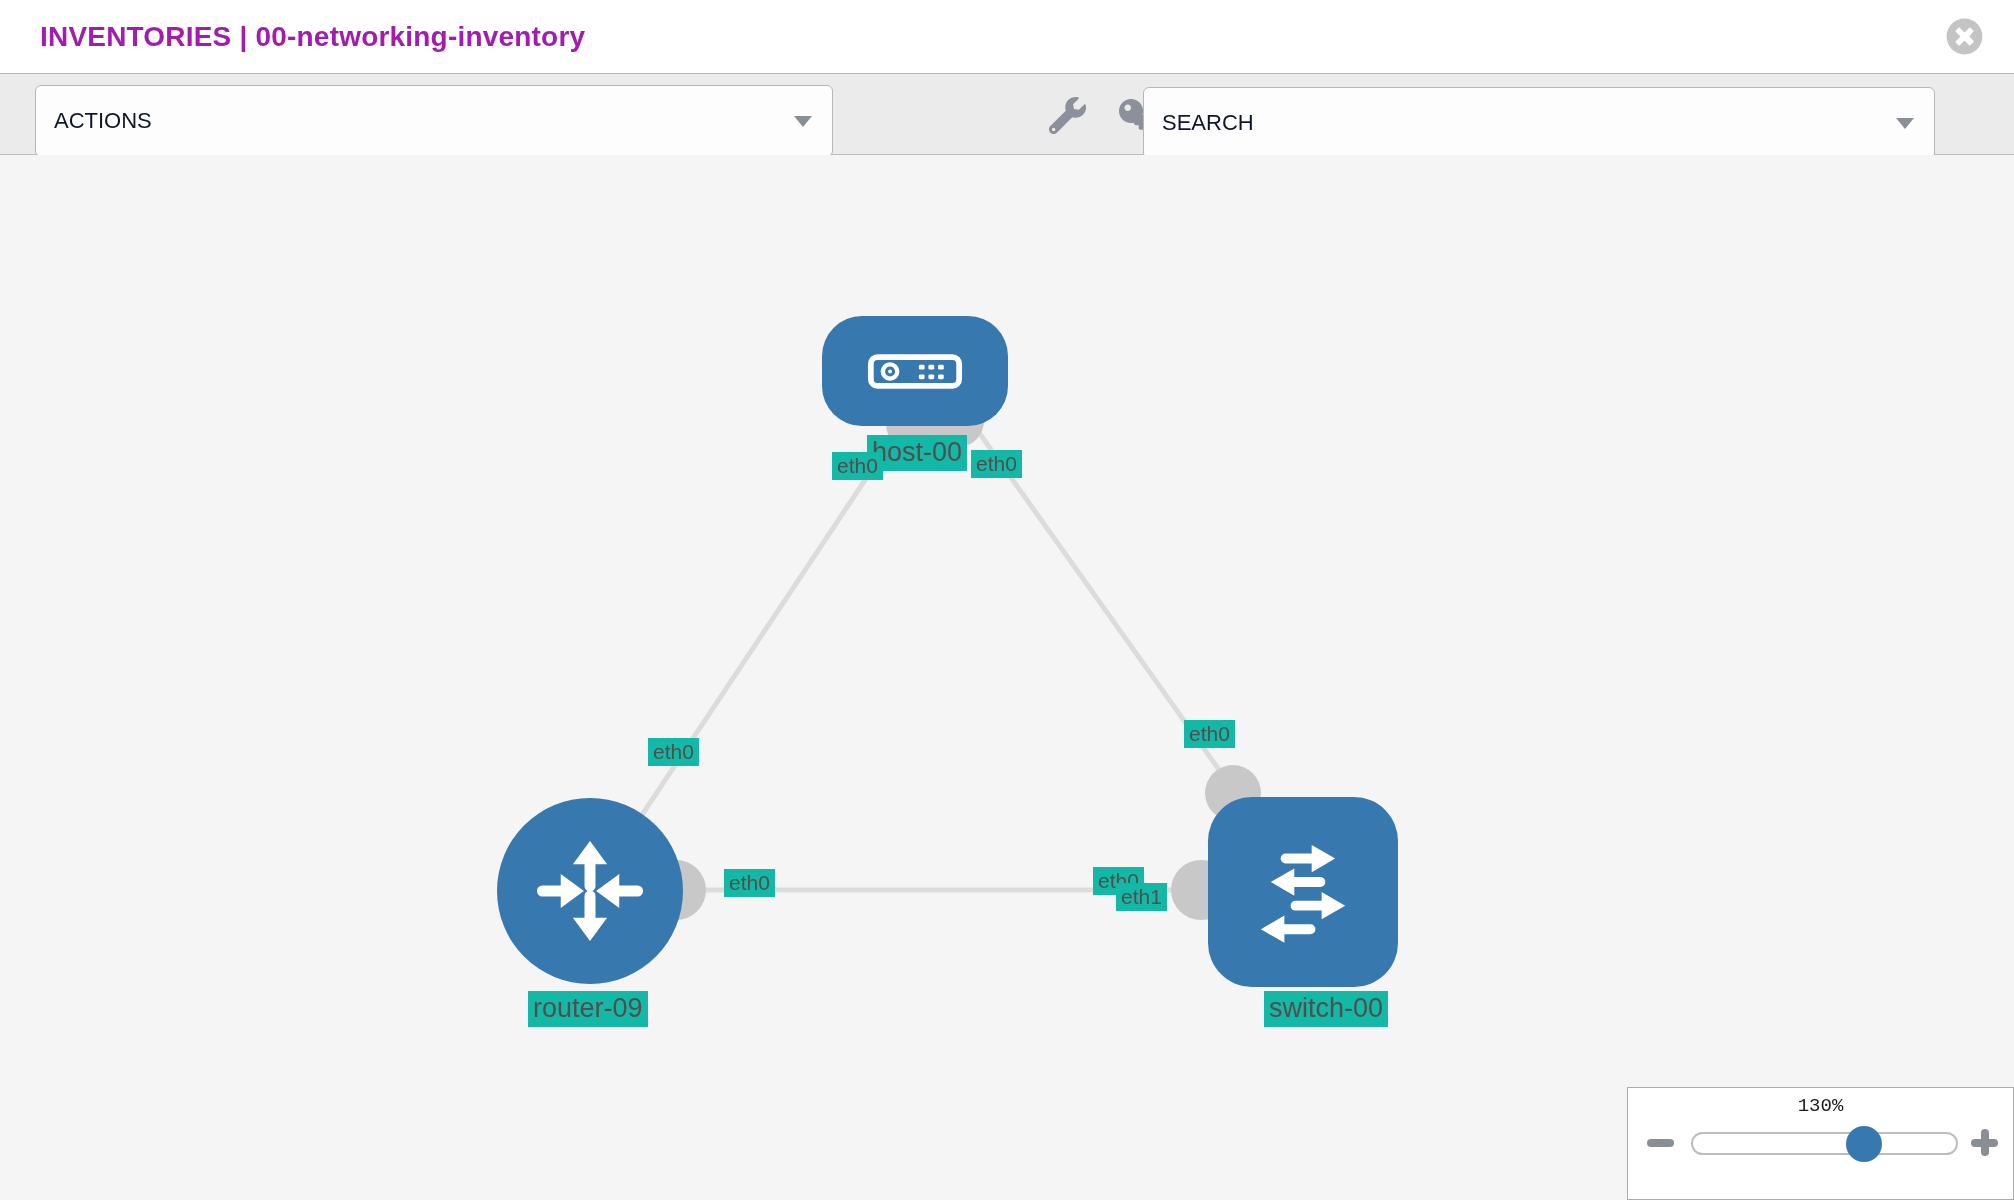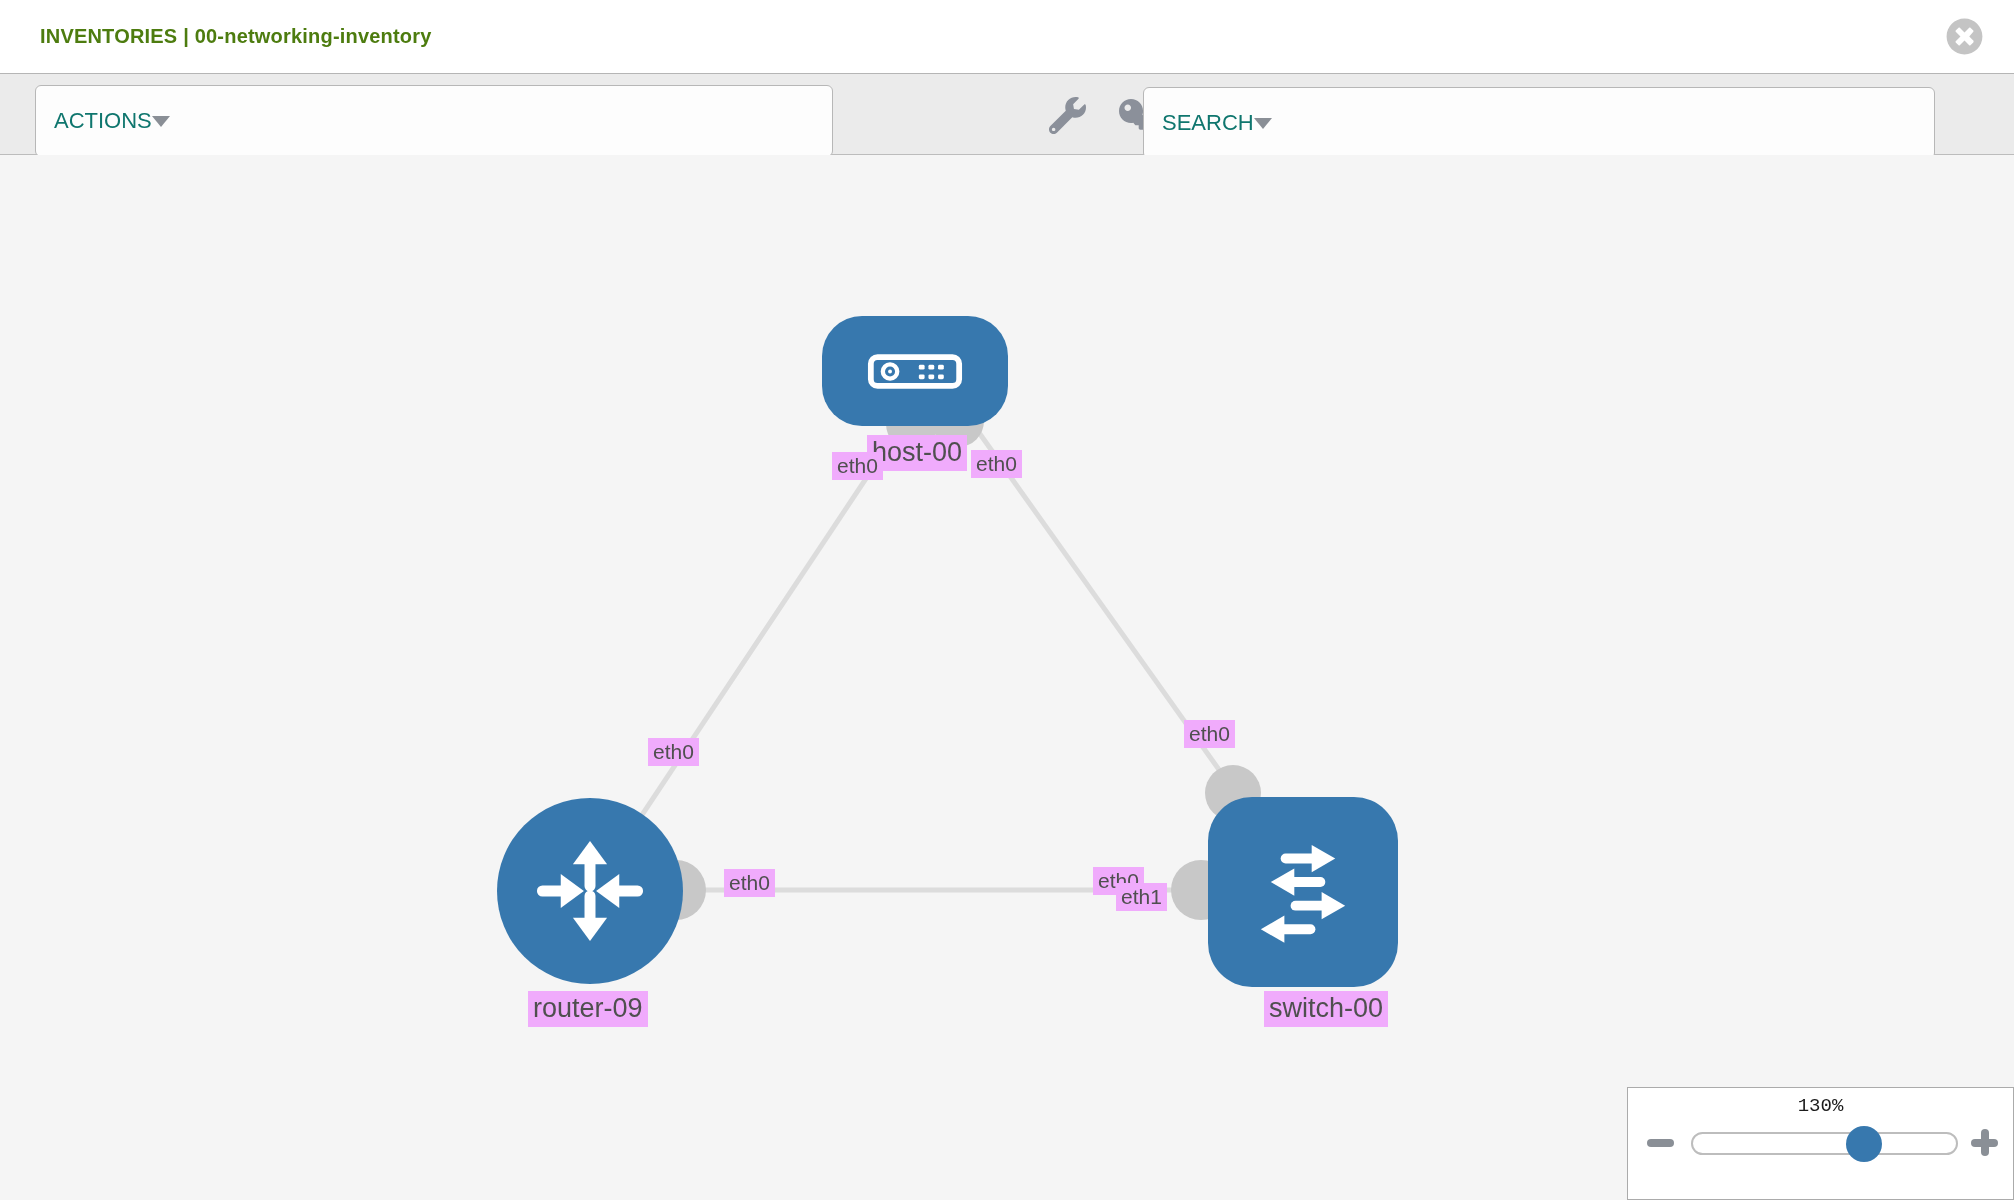--- a/index.html
+++ b/index.html
@@ -3,31 +3,31 @@
 <meta charset="utf-8">
 <style>
   * { margin:0; padding:0; box-sizing:border-box; }
   html,body { width:2014px; height:1200px; overflow:hidden;
               font-family:"Liberation Sans", sans-serif; background:#fff; }
 
   
   .header { position:absolute; left:0; top:0; width:2014px; height:73px; background:#fff;
             display:flex; align-items:center; justify-content:space-between;
             padding:0 30px 0 40px; }
-  .page-title { font-size:20px; font-weight:bold; color:#4d7c0f; letter-spacing:0.2px; }
+  .page-title { font-size:28px; font-weight:bold; color:#a21caf; letter-spacing:0.2px; }
   .close-btn { background:none; border:none; cursor:pointer; width:40px; height:40px;
                display:flex; align-items:center; justify-content:center; }
   .close-btn svg { fill:#c4c4c4; width:37px; height:37px; }
 
   
   .toolbar { position:absolute; left:0; top:73px; width:2014px; height:82px;
              background:#ebebeb; border-top:1px solid #b5b5b5; border-bottom:1px solid #bcbcbc; }
   .select { position:absolute; background:#fdfdfd; border:1px solid #b7b7b7; border-radius:6px;
-            height:72px; display:flex; align-items:center; 
-            padding:0 20px 0 18px; color:#0f766e; font-size:22px; cursor:pointer; }
+            height:72px; display:flex; align-items:center; justify-content:space-between;
+            padding:0 20px 0 18px; color:#0f172a; font-size:22px; cursor:pointer; }
   .select-actions { left:35px; top:11px; width:798px; }
   .select-search  { left:1143px; top:13px; width:792px; }
   .caret { width:0; height:0; border-left:9px solid transparent; border-right:9px solid transparent;
            border-top:11px solid #8a8f96; }
   .tool-btn { position:absolute; background:none; border:none; cursor:pointer;
               width:40px; height:40px; display:flex; align-items:center; justify-content:center; }
   .tool-btn svg { fill:#8b909a; }
   .tool-wrench { left:1047px; top:21px; }
   .tool-key    { left:1116px; top:22px; }
 
@@ -37,21 +37,21 @@
   .link { stroke:#dcdcdc; stroke-width:5; }
   .endpoint { fill:#c8c8c8; }
 
   .node { position:absolute; background:#3778ae; z-index:2; cursor:pointer;
           display:flex; align-items:center; justify-content:center; }
   .node-host   { left:822px;  top:161px; width:186px; height:110px; border-radius:40px; }
   .node-router { left:497px;  top:643px; width:186px; height:186px; border-radius:50%; }
   .node-switch { left:1208px; top:642px; width:190px; height:190px; border-radius:44px; }
   .node svg { display:block; }
 
-  .label { position:absolute; z-index:3; background:#f0abfc; color:#4f4f4f;
+  .label { position:absolute; z-index:3; background:#14b8a6; color:#4f4f4f;
            padding:1px 5px; white-space:nowrap; line-height:1.25; }
   .node-label { font-size:27px; }
   .if-label   { font-size:21px; }
 
   .lbl-host        { left:867px;  top:280px; }
   .lbl-router      { left:528px;  top:836px; }
   .lbl-switch      { left:1242px; top:836px;margin-left:22px; }
   .if-host-left    { left:832px;  top:297px; }
   .if-host-right   { left:971px;  top:295px; }
   .if-router-top   { left:648px;  top:583px; }

